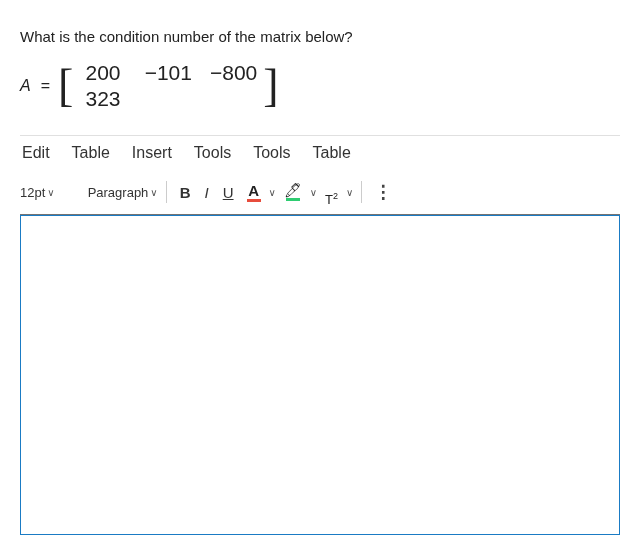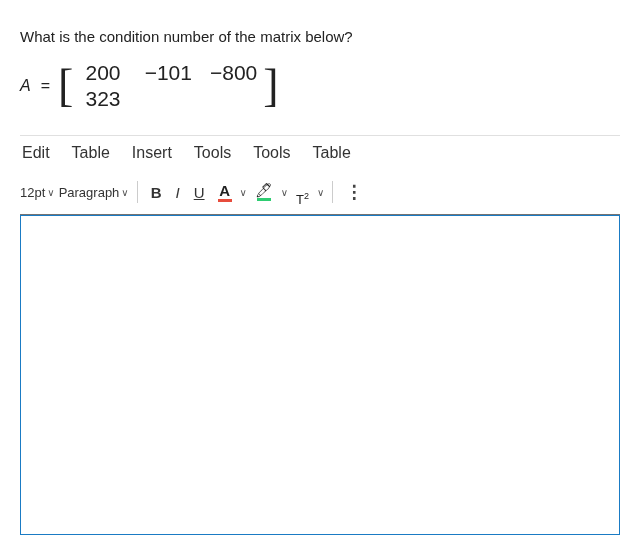--- a/index.html
+++ b/index.html
@@ -143,20 +143,21 @@
       color: #333;
       gap: 2px;
     }
 
     .para-select {
       display: flex;
       align-items: center;
       font-size: 13px;
       color: #333;
       gap: 2px;
+      margin-left: 29px;
     }
 
     .chevron {
       font-size: 10px;
       color: #555;
     }
 
     .toolbar-more {
       margin-left: 4px;
       font-size: 18px;

